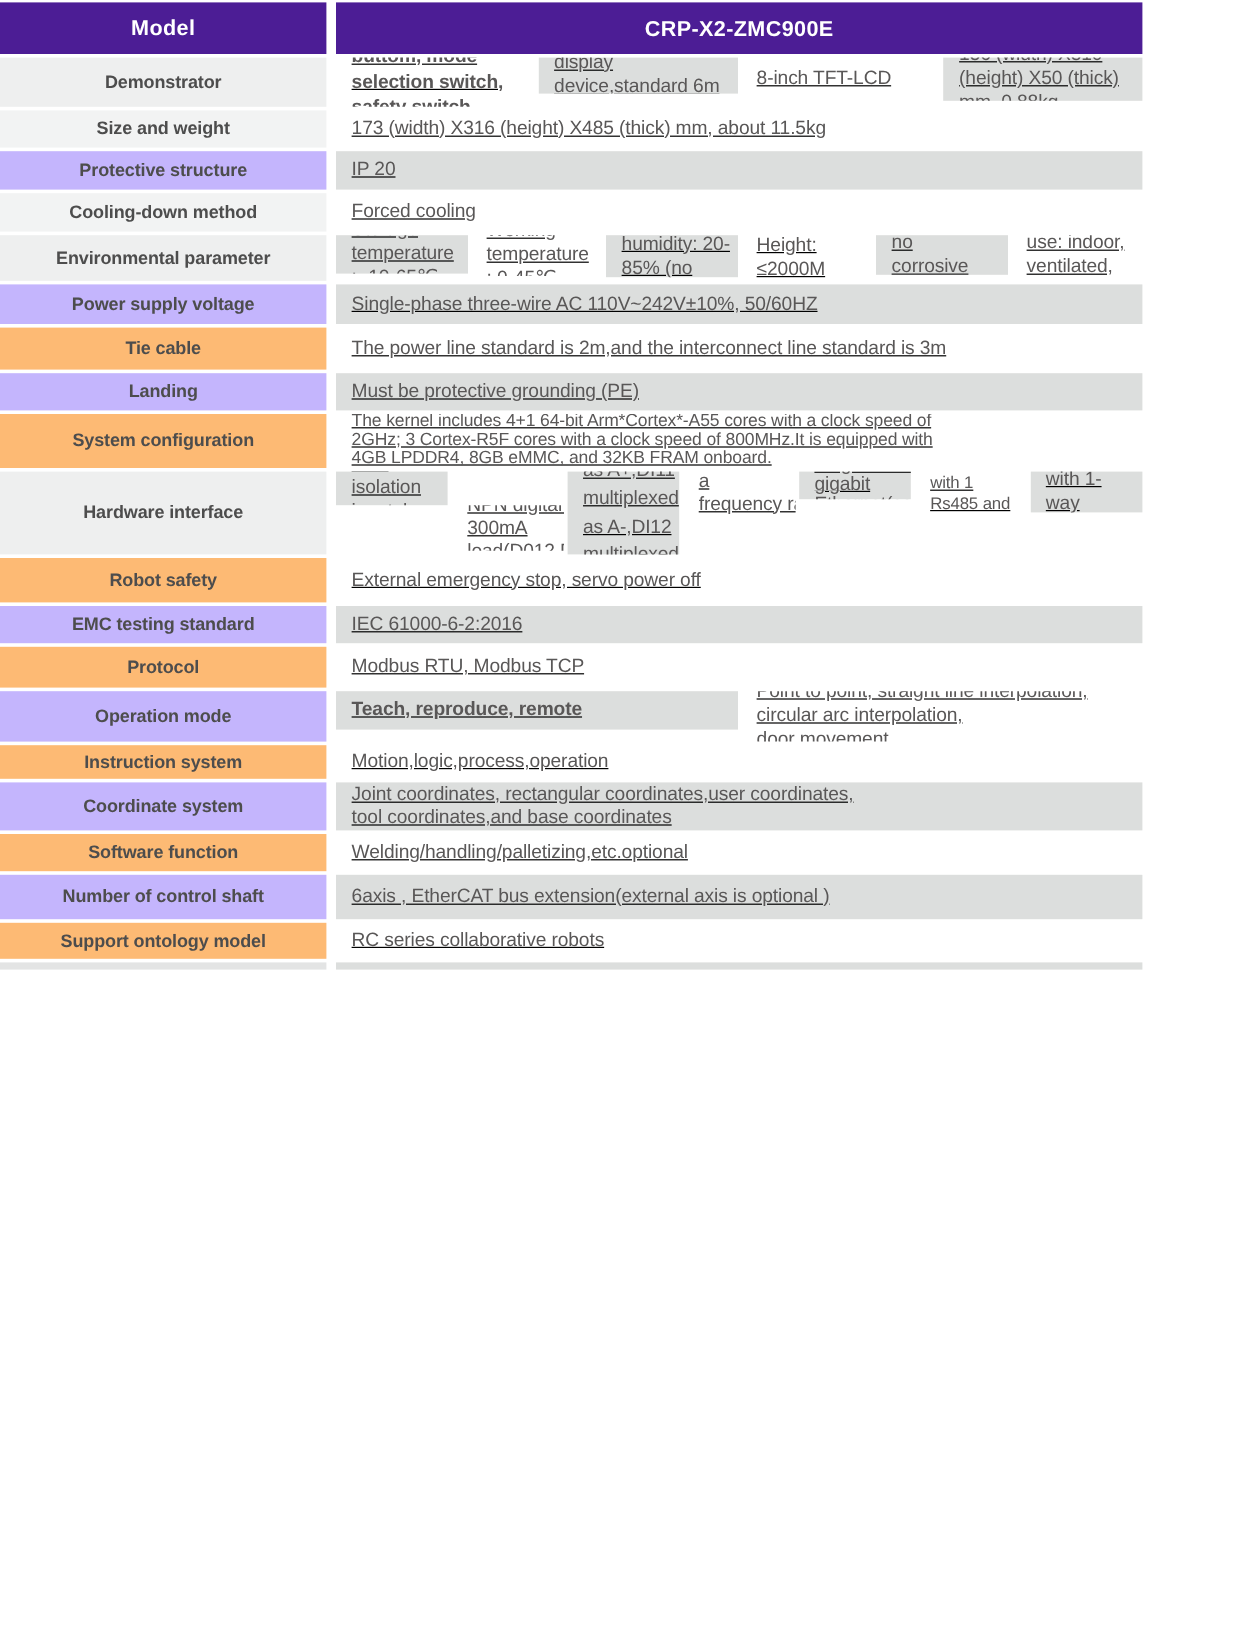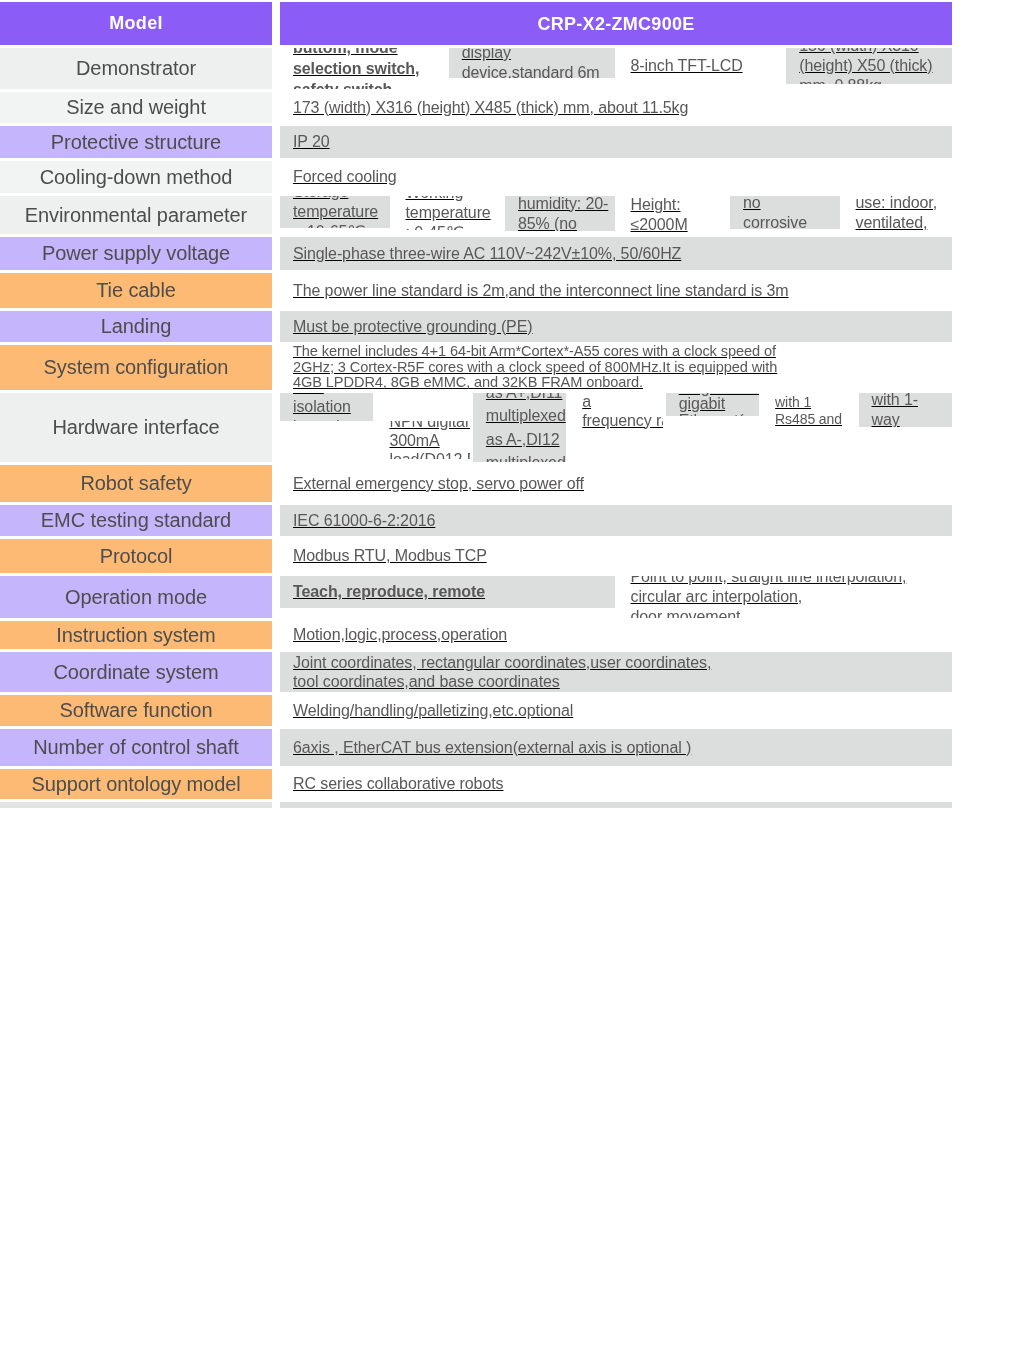--- a/index.html
+++ b/index.html
@@ -7,31 +7,31 @@
     width:1032px;height:1360px;overflow:hidden;background:#ffffff;
     font-family:"Liberation Sans","DejaVu Sans",sans-serif;
     -webkit-font-smoothing:antialiased;
   }
   .sheet{padding-top:2px;}
   .trow,.group{display:flex;gap:8px;margin-bottom:3px;}
   .lcell{
     flex:0 0 272px;width:272px;box-sizing:border-box;
     display:flex;align-items:center;justify-content:center;
     text-align:center;padding:0 8px;
-    font-weight:400;font-size:20px;color:#4d4d4d;letter-spacing:-0.1px;
+    font-weight:700;font-size:15px;color:#4d4d4d;letter-spacing:-0.1px;
   }
   .vstack{flex:0 0 672px;width:672px;display:flex;gap:3px;text-decoration:underline;}
   .rcell{
     box-sizing:border-box;width:100%;
     display:flex;align-items:center;padding:0 13px;
     font-size:16px;color:#595757;line-height:20px;letter-spacing:-0.1px;
     white-space:pre-line;overflow:hidden;
   }
   .header-cell{
-    background:#8b5cf6;color:#ffffff;font-weight:700;font-size:18px;
+    background:#4c1d95;color:#ffffff;font-weight:700;font-size:18px;
     height:43px;display:flex;align-items:center;justify-content:center;
     letter-spacing:0.3px;padding:0;white-space:nowrap;
   }
   .hl{flex:0 0 272px;width:272px;}
   .hr{flex:0 0 672px;width:672px;}
   
   .vw{background:#ffffff;}
   .vg{background:#dcdedd;}
   
   .l-light{background:#eeefef;}

